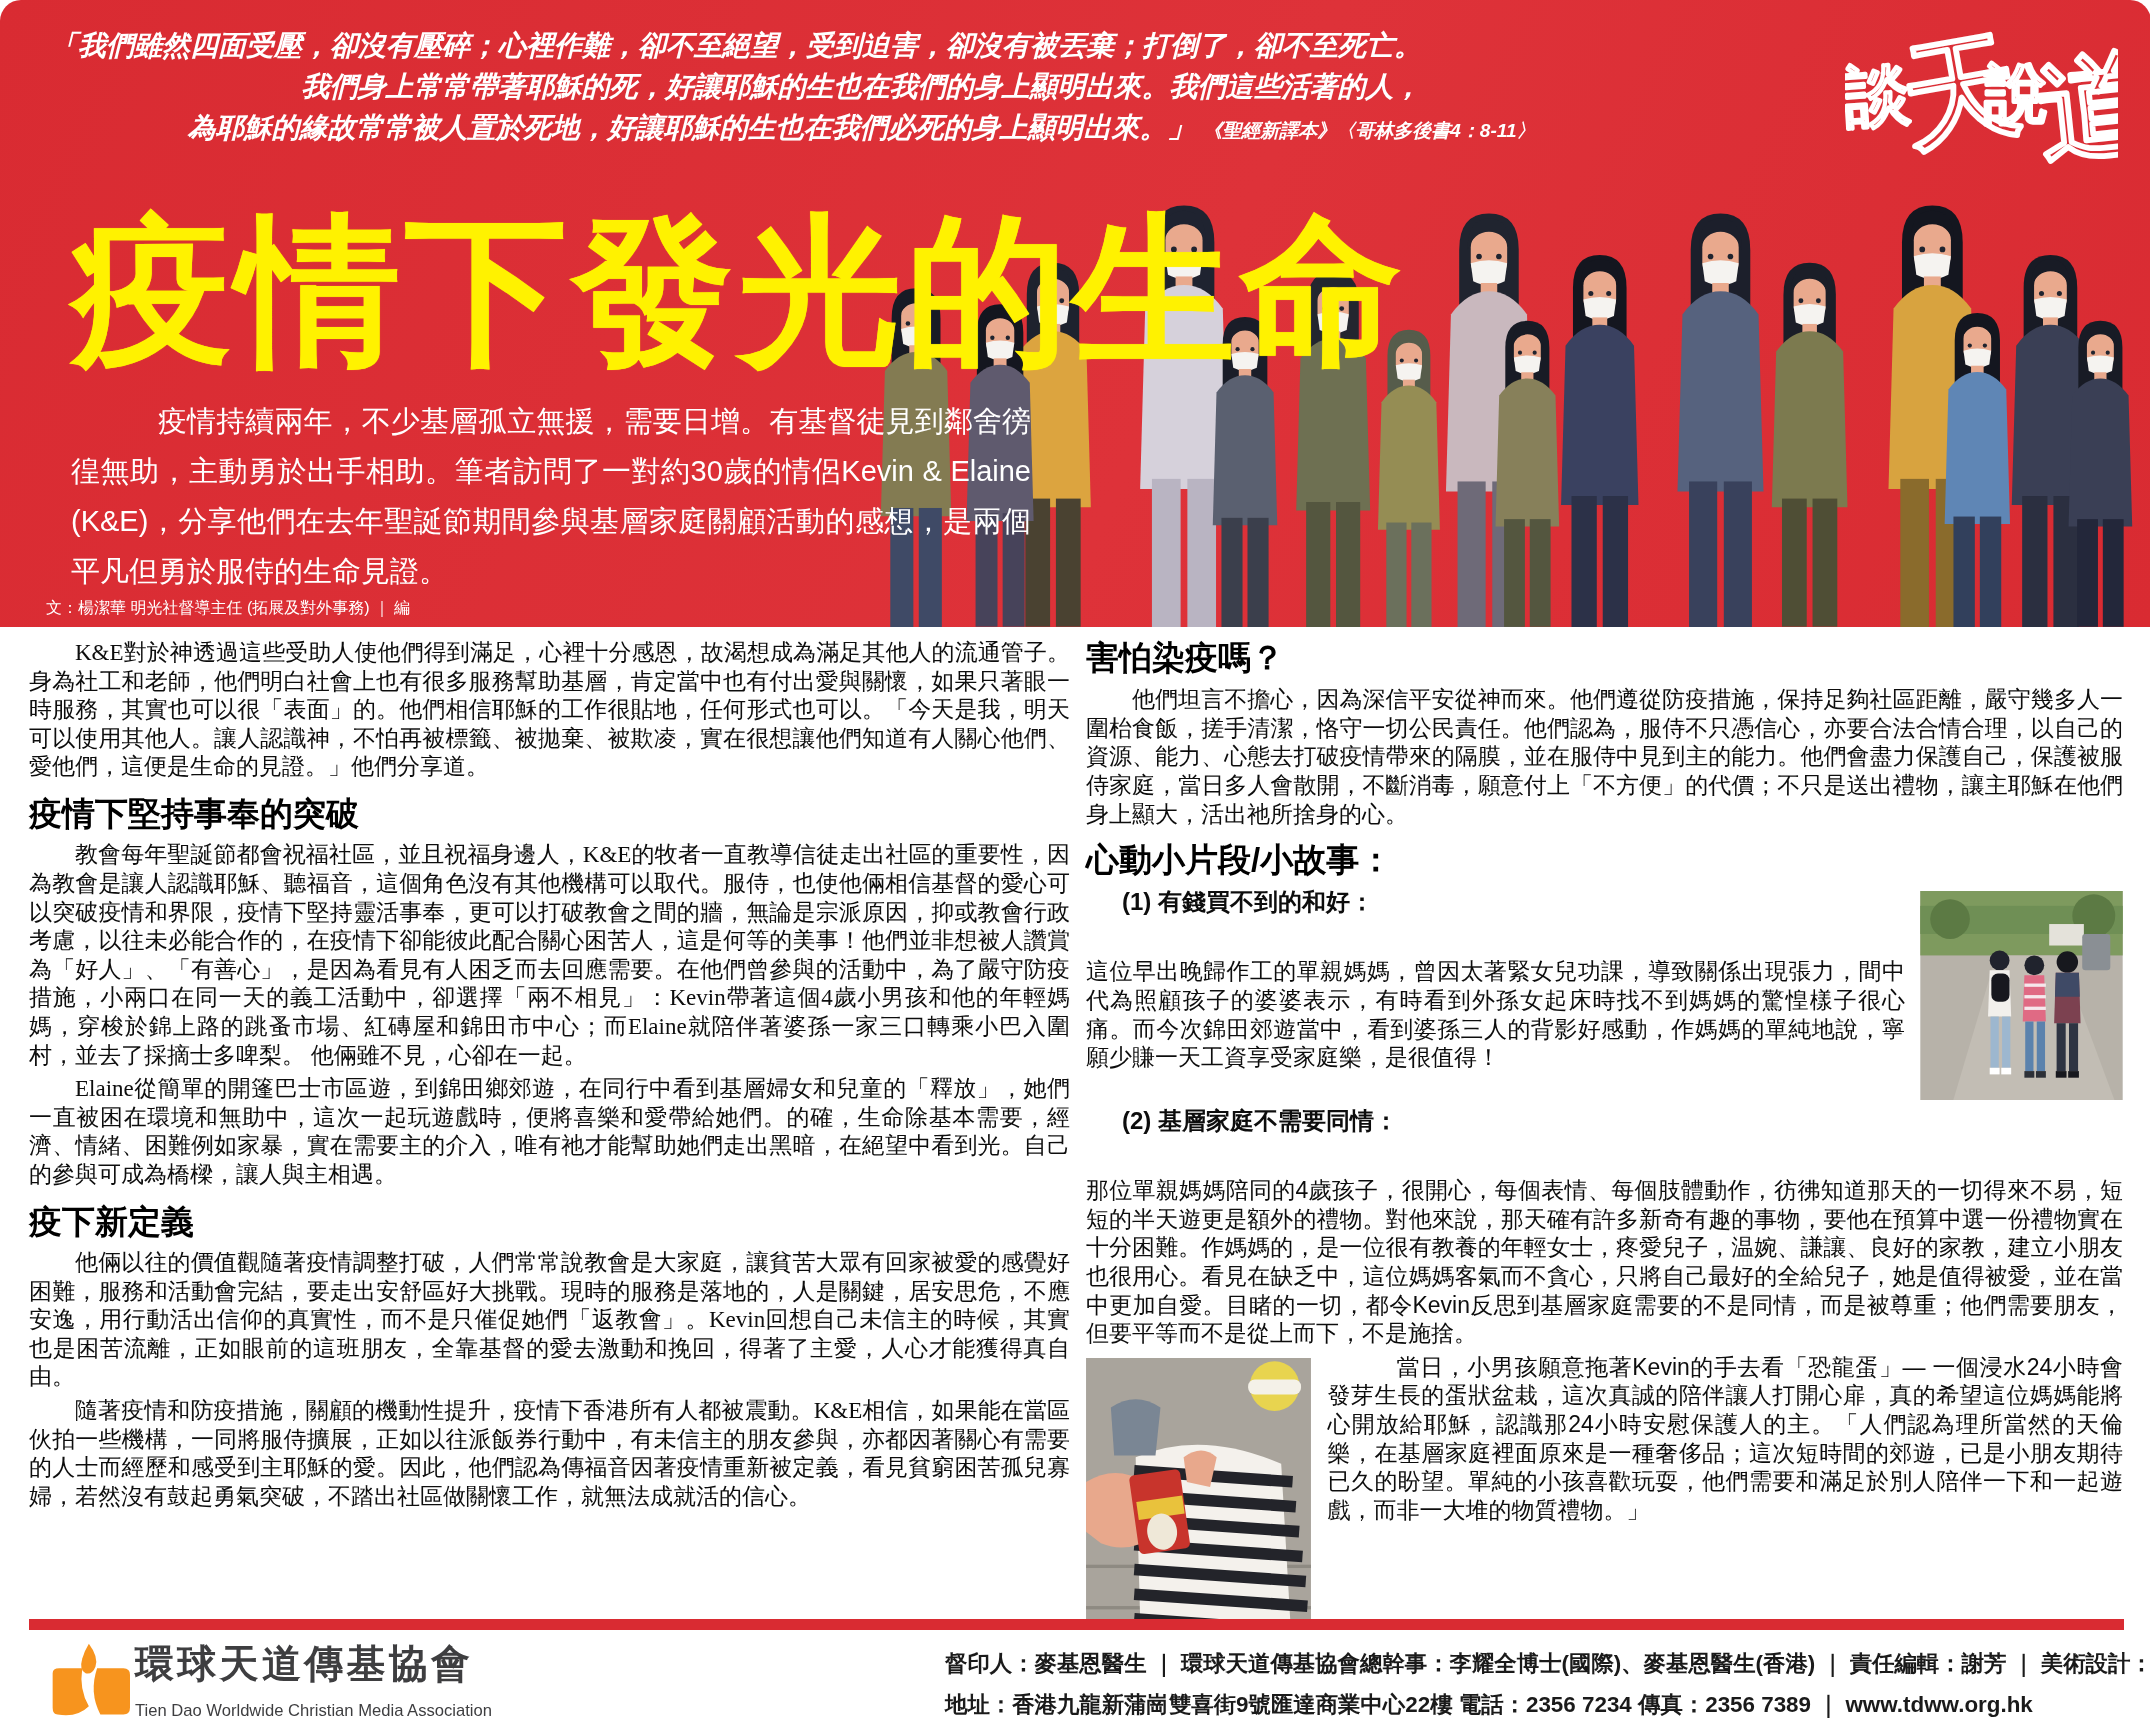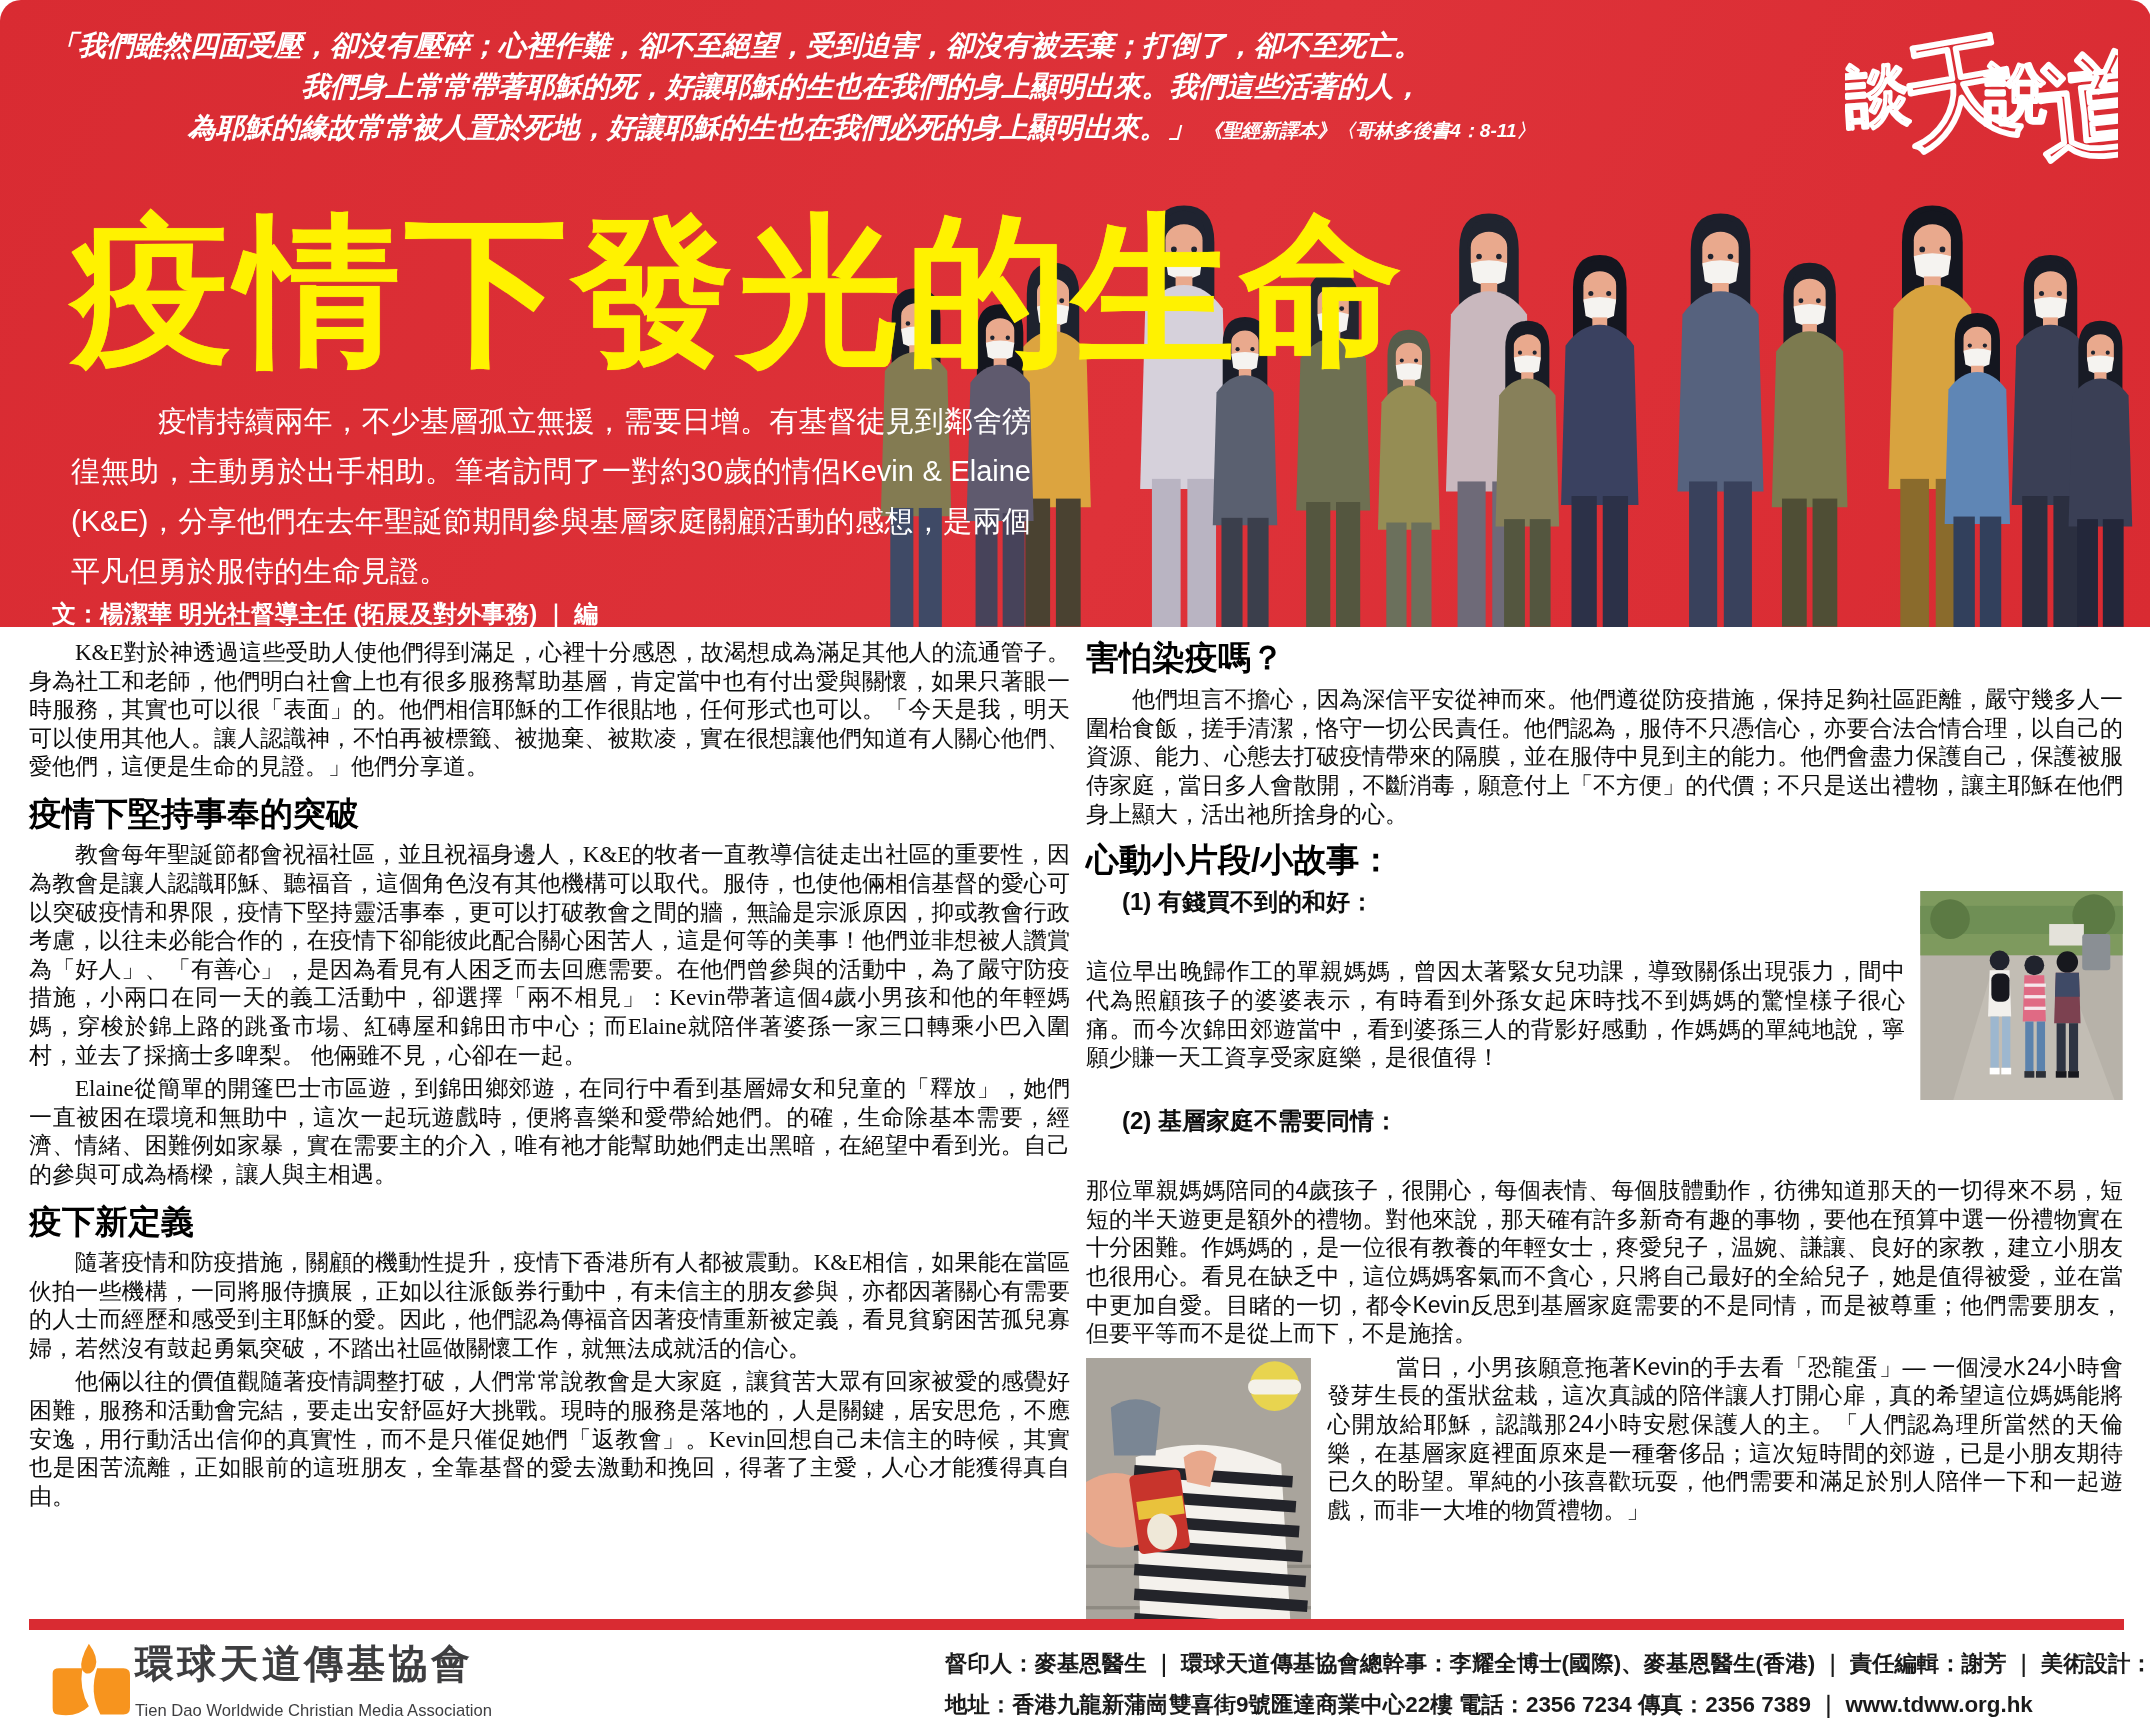--- a/index.html
+++ b/index.html
@@ -12,21 +12,21 @@
          color:#fff;font-weight:bold;font-style:italic;font-size:28px;line-height:41px;}
   .quote .q1{text-align:left;}
   .quote-source{font-size:19px;font-weight:600;}
   .cal-logo{position:absolute;right:33px;top:23px;width:273px;height:157px;}
   .main-title{position:absolute;left:71px;top:209px;width:1341px;
               font-family:"DejaVu Serif","Liberation Serif",serif;
               font-weight:900;font-size:162px;line-height:1;color:#FFF200;
               letter-spacing:5px;white-space:nowrap;text-shadow:0 0 0.8px #FFF200;}
   .intro{position:absolute;left:71px;top:396px;width:960px;color:#fff;
          font-size:29px;line-height:50px;text-indent:3em;text-align:justify;}
-  .byline{position:absolute;left:52px;top:598px;color:#fff;font-size:24px;font-weight:700;}
+  .byline{position:absolute;left:46px;top:598px;color:#fff;font-size:16px;font-weight:400;}
   .crowd{position:absolute;right:0;bottom:0;width:1291px;height:430px;}
   
   .col{position:absolute;top:639px;font-size:23px;line-height:28.6px;text-align:justify;color:#0d0d0d;}
   .col-left{left:29px;width:1041px;font-family:Liberation Serif, serif;}
   .col-right{left:1086px;width:1037px;}
   .col p{margin:0 0 5px 0;text-indent:2em;}
   .col p.noind{text-indent:0;margin-top:41px;}
   .sec-h{font-size:33px;font-weight:bold;margin:13.2px 0 8.3px 0;line-height:38px;color:#000;}
   .sec-h.first{margin-top:0;}
   .sub-h{font-weight:bold;font-size:24px;margin:5px 0 3.3px 0;text-indent:1.5em;}
@@ -117,22 +117,22 @@
     <div class="intro">疫情持續兩年，不少基層孤立無援，需要日增。有基督徒見到鄰舍徬徨無助，主動勇於出手相助。筆者訪問了一對約30歲的情侶Kevin &amp; Elaine (K&amp;E)，分享他們在去年聖誕節期間參與基層家庭關顧活動的感想，是兩個平凡但勇於服侍的生命見證。</div>
     <div class="byline">文：楊潔華 明光社督導主任 (拓展及對外事務) ｜ 編</div>
   </div>
 
   <div class="col col-left">
     <p>K&amp;E對於神透過這些受助人使他們得到滿足，心裡十分感恩，故渴想成為滿足其他人的流通管子。身為社工和老師，他們明白社會上也有很多服務幫助基層，肯定當中也有付出愛與關懷，如果只著眼一時服務，其實也可以很「表面」的。他們相信耶穌的工作很貼地，任何形式也可以。「今天是我，明天可以使用其他人。讓人認識神，不怕再被標籤、被拋棄、被欺凌，實在很想讓他們知道有人關心他們、愛他們，這便是生命的見證。」他們分享道。</p>
     <div class="sec-h">疫情下堅持事奉的突破</div>
     <p>教會每年聖誕節都會祝福社區，並且祝福身邊人，K&amp;E的牧者一直教導信徒走出社區的重要性，因為教會是讓人認識耶穌、聽福音，這個角色沒有其他機構可以取代。服侍，也使他倆相信基督的愛心可以突破疫情和界限，疫情下堅持靈活事奉，更可以打破教會之間的牆，無論是宗派原因，抑或教會行政考慮，以往未必能合作的，在疫情下卻能彼此配合關心困苦人，這是何等的美事！他們並非想被人讚賞為「好人」、「有善心」，是因為看見有人困乏而去回應需要。在他們曾參與的活動中，為了嚴守防疫措施，小兩口在同一天的義工活動中，卻選擇「兩不相見」：Kevin帶著這個4歲小男孩和他的年輕媽媽，穿梭於錦上路的跳蚤市場、紅磚屋和錦田市中心；而Elaine就陪伴著婆孫一家三口轉乘小巴入圍村，並去了採摘士多啤梨。 他倆雖不見，心卻在一起。</p>
     <p>Elaine從簡單的開篷巴士市區遊，到錦田鄉郊遊，在同行中看到基層婦女和兒童的「釋放」，她們一直被困在環境和無助中，這次一起玩遊戲時，便將喜樂和愛帶給她們。的確，生命除基本需要，經濟、情緒、困難例如家暴，實在需要主的介入，唯有祂才能幫助她們走出黑暗，在絕望中看到光。自己的參與可成為橋樑，讓人與主相遇。</p>
     <div class="sec-h">疫下新定義</div>
+    <p>他倆以往的價值觀隨著疫情調整打破，人們常常說教會是大家庭，讓貧苦大眾有回家被愛的感覺好困難，服務和活動會完結，要走出安舒區好大挑戰。現時的服務是落地的，人是關鍵，居安思危，不應安逸，用行動活出信仰的真實性，而不是只催促她們「返教會」。Kevin回想自己未信主的時候，其實也是困苦流離，正如眼前的這班朋友，全靠基督的愛去激動和挽回，得著了主愛，人心才能獲得真自由。</p>
     <p>隨著疫情和防疫措施，關顧的機動性提升，疫情下香港所有人都被震動。K&amp;E相信，如果能在當區伙拍一些機構，一同將服侍擴展，正如以往派飯券行動中，有未信主的朋友參與，亦都因著關心有需要的人士而經歷和感受到主耶穌的愛。因此，他們認為傳福音因著疫情重新被定義，看見貧窮困苦孤兒寡婦，若然沒有鼓起勇氣突破，不踏出社區做關懷工作，就無法成就活的信心。</p>
-    <p>他倆以往的價值觀隨著疫情調整打破，人們常常說教會是大家庭，讓貧苦大眾有回家被愛的感覺好困難，服務和活動會完結，要走出安舒區好大挑戰。現時的服務是落地的，人是關鍵，居安思危，不應安逸，用行動活出信仰的真實性，而不是只催促她們「返教會」。Kevin回想自己未信主的時候，其實也是困苦流離，正如眼前的這班朋友，全靠基督的愛去激動和挽回，得著了主愛，人心才能獲得真自由。</p>
   </div>
 
   <div class="col col-right">
     <div class="sec-h first">害怕染疫嗎？</div>
     <p>他們坦言不擔心，因為深信平安從神而來。他們遵從防疫措施，保持足夠社區距離，嚴守幾多人一圍枱食飯，搓手清潔，恪守一切公民責任。他們認為，服侍不只憑信心，亦要合法合情合理，以自己的資源、能力、心態去打破疫情帶來的隔膜，並在服侍中見到主的能力。他們會盡力保護自己，保護被服侍家庭，當日多人會散開，不斷消毒，願意付上「不方便」的代價；不只是送出禮物，讓主耶穌在他們身上顯大，活出祂所捨身的心。</p>
 
     <div class="sec-h">心動小片段/小故事：</div>
 
     <svg class="photo-r" viewBox="0 0 245 253">
       <rect width="245" height="253" fill="#B7B2A9"></rect>

